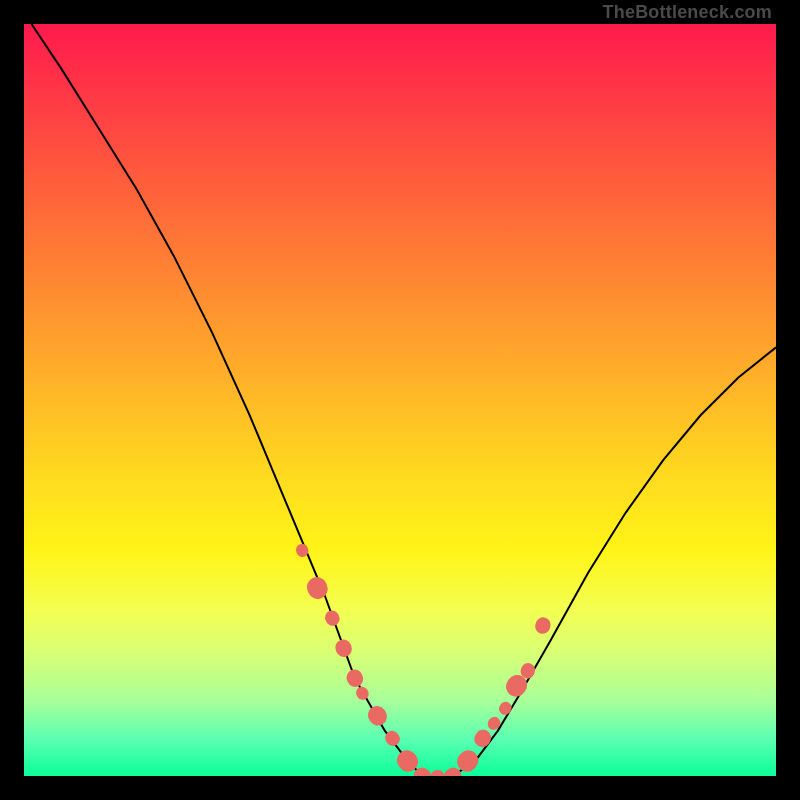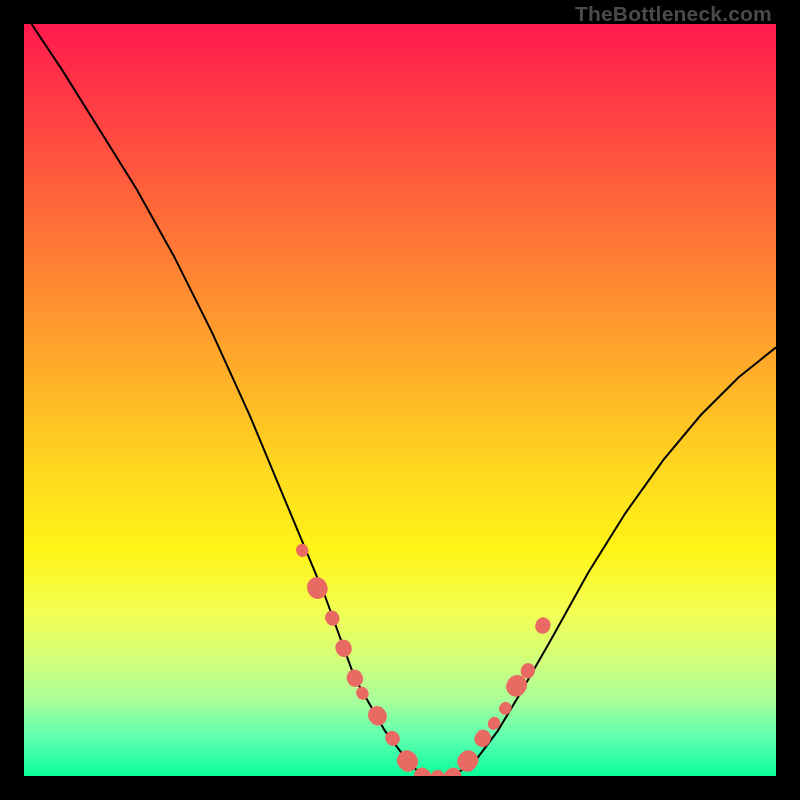--- a/index.html
+++ b/index.html
@@ -35,21 +35,21 @@
       #5cffb0 95%,
       #0cff9a 100%
     );
   }
 
   .watermark {
     position: absolute;
     top: 2px;
     right: 28px;
     color: #4a4a4a;
-    font-size: 21px;
+    font-size: 18px;
     font-weight: 600;
     letter-spacing: 0.2px;
     z-index: 5;
   }
 
   svg.curve {
     position: absolute;
     left: 0; top: 0;
     width: 100%;
     height: 100%;

